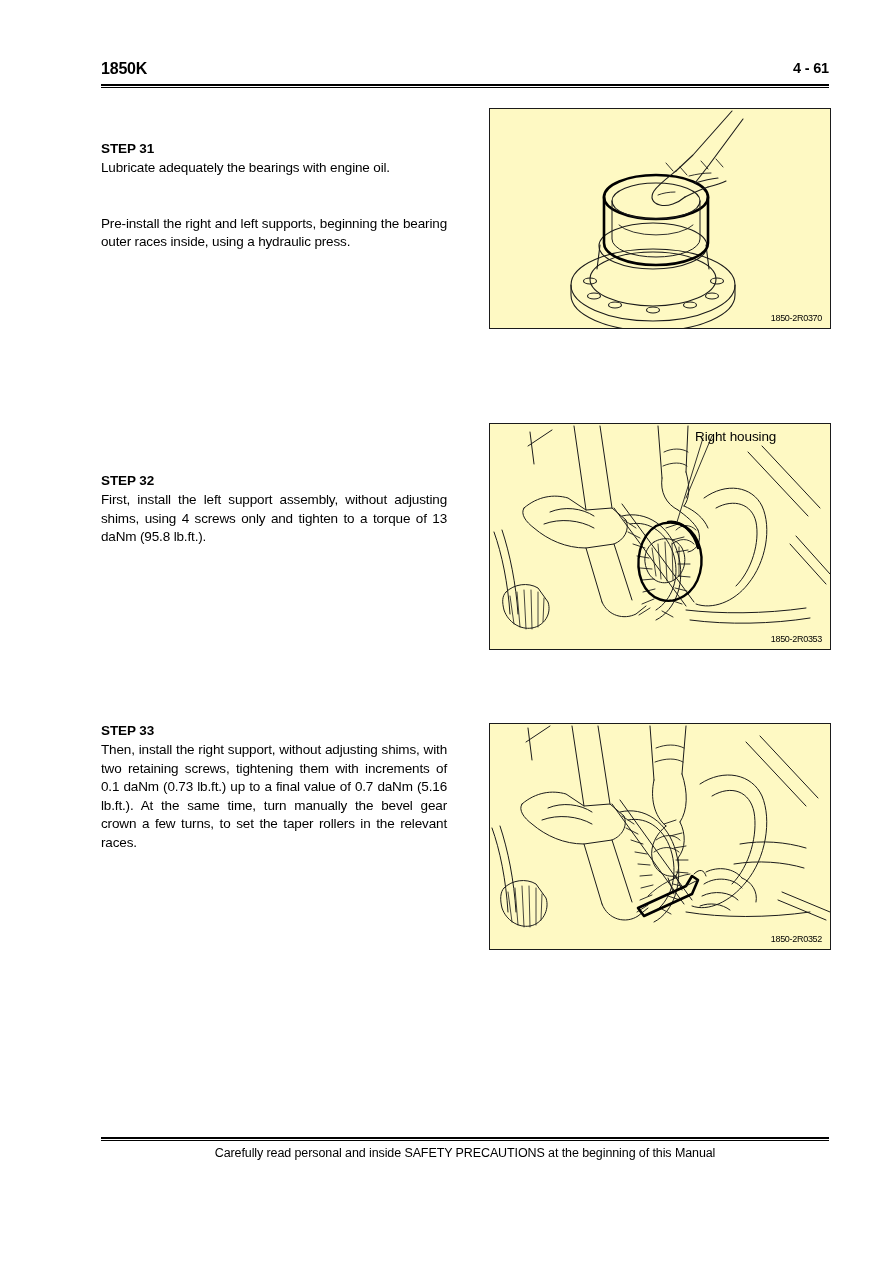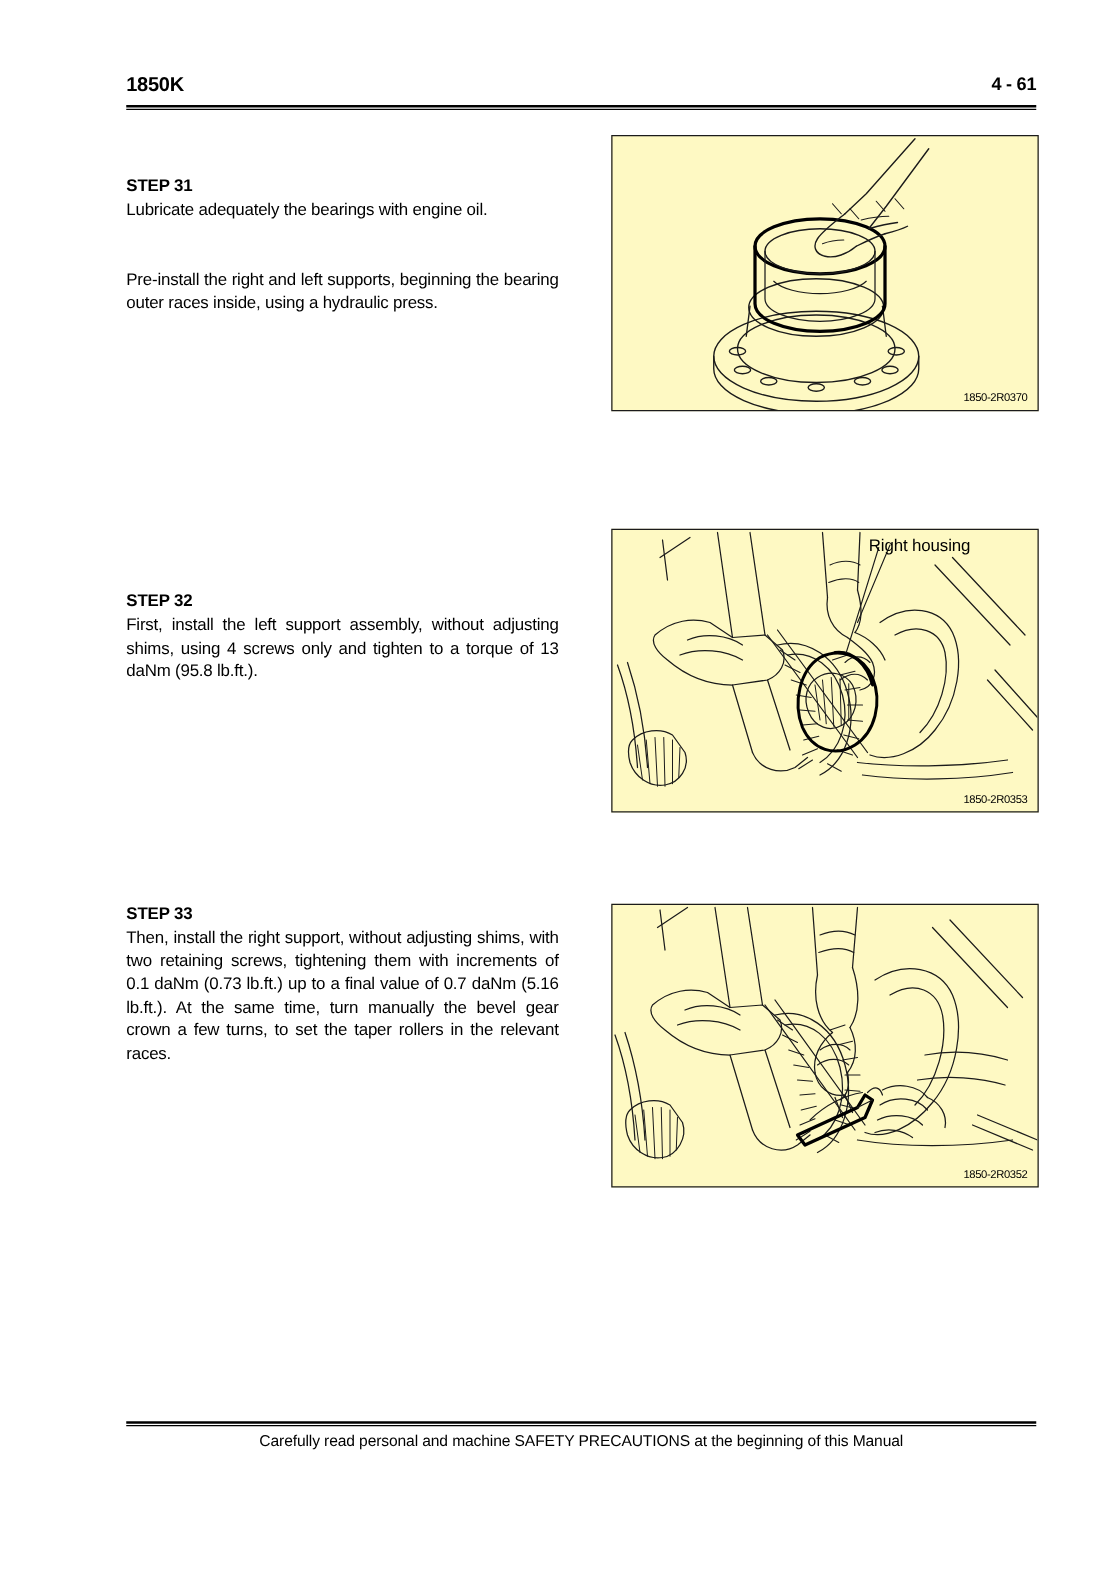--- a/index.html
+++ b/index.html
@@ -406,15 +406,15 @@
         <path d="M158 172 C170 160 186 152 200 150" stroke-width="0.9"></path>
       </g>
     </svg>
     <span class="fig-code">1850-2R0352</span>
   </div>
 
   <div class="rule-double" id="footer-rule">
     <div class="thick"></div>
     <div class="thin"></div>
   </div>
-  <div class="footer-text">Carefully read personal and machine SAFETY PRECAUTIONS at the beginning of this Manual</div>
+  <div class="footer-text">Carefully read personal and inside SAFETY PRECAUTIONS at the beginning of this Manual</div>
 
 </div>
 
 </body></html>

